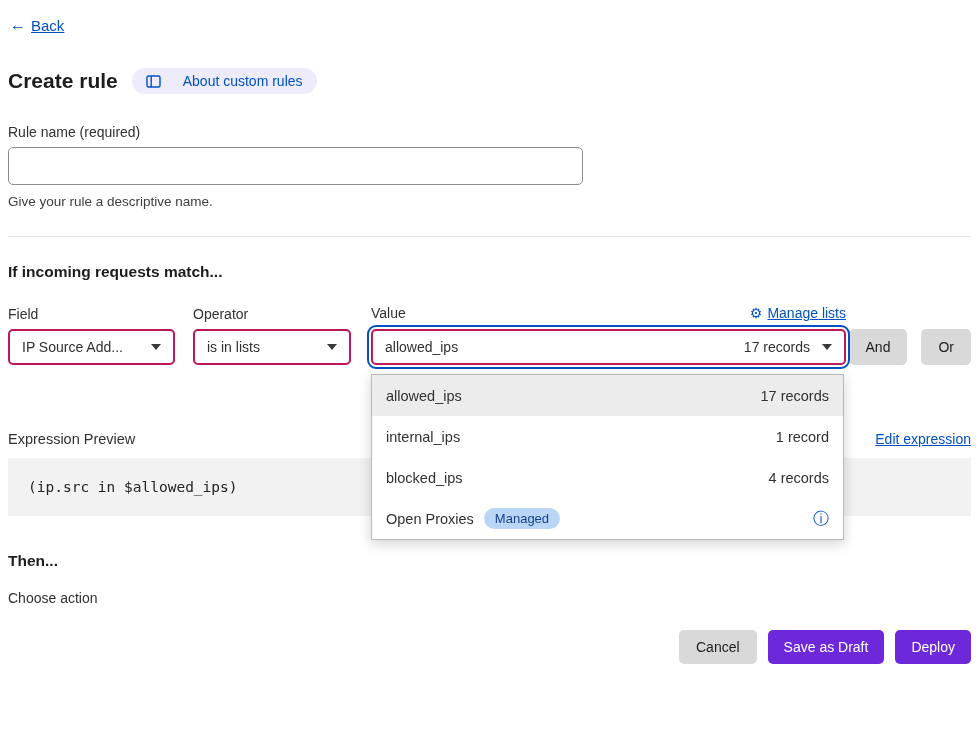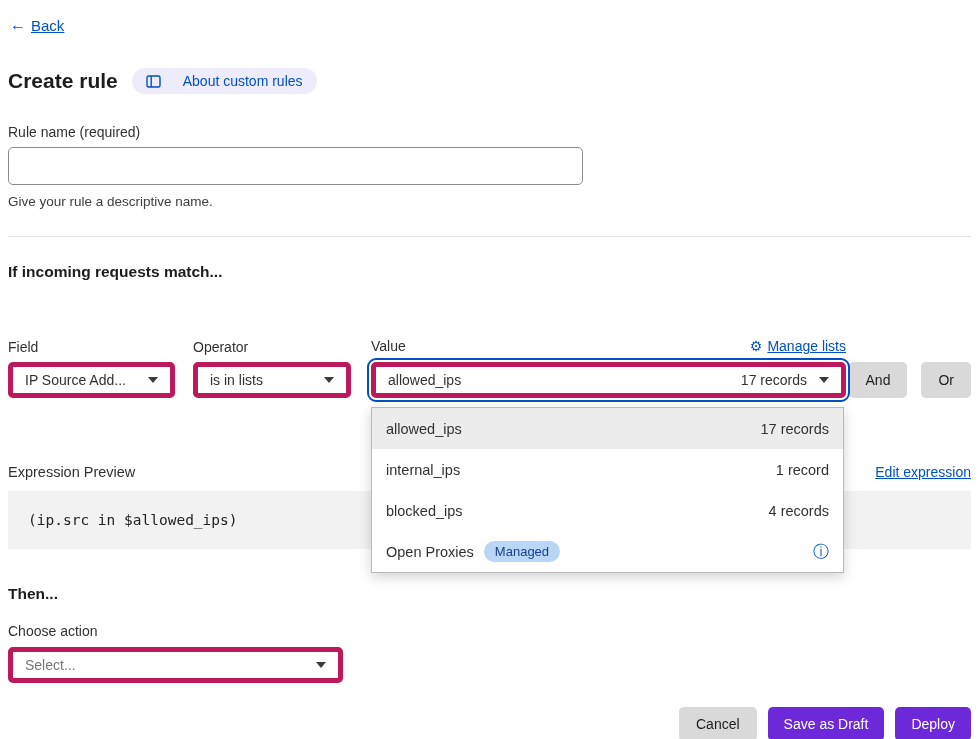--- a/index.html
+++ b/index.html
@@ -34,28 +34,28 @@
   .helper { font-size: 13.5px; color: #3d3d3d; margin-top: 9px; }
 
   .divider { border: none; border-top: 1px solid #e3e3e3; margin: 27px 0 0 0; }
 
   
   .section-heading { font-size: 15.5px; font-weight: 700; color: #1d1d1d; margin-top: 26px; }
   .match-row { display: flex; align-items: flex-end; margin-top: 24px; }
   .col { display: flex; flex-direction: column; justify-content: center; }
   .col-field { width: 167px; margin-right: 18px; }
   .col-operator { width: 158px; margin-right: 20px; }
-  .col-value { width: 475px; position: relative; margin-top: 33px; }
+  .col-value { width: 475px; position: relative; }
   .col-label-row { display: flex; justify-content: space-between; align-items: center; margin-bottom: 8px; }
   .manage-lists { display: inline-flex; align-items: center; gap: 5px;
     color: #0051c3; font-size: 14px; cursor: pointer; }
   .manage-lists .txt { text-decoration: underline; }
   .gear-icon { font-size: 14px; line-height: 1; }
 
-  .select { height: 36px; border: 5px solid #be185d; border-radius: 5px;
+  .select { height: 36px; border: 2px solid #be185d; border-radius: 5px;
     background: #fff; display: flex; align-items: center;
     justify-content: space-between; padding: 0 12px; cursor: pointer;
     font-size: 14px; color: #313131; }
   .select .right-group { display: flex; align-items: center; gap: 12px; }
   .chev { width: 0; height: 0; border-left: 5px solid transparent;
     border-right: 5px solid transparent; border-top: 6px solid #3a3a3a; }
   .select.focused { outline: 2px solid #0051c3; outline-offset: 2px; }
   .records-count { color: #313131; }
 
   .conj-buttons { display: flex; align-items: flex-end; margin-left: auto; gap: 14px; }
@@ -198,24 +198,20 @@
   
   <div class="expr-row">
     <span class="expr-label">Expression Preview</span>
     <span class="edit-expression">Edit expression</span>
   </div>
   <div class="expr-block">(ip.src in $allowed_ips)</div>
 
   
   <div class="section-heading then-heading">Then...</div>
   <div class="field-label choose-action-label">Choose action</div>
-  <div class="select action-select">
-    <span class="placeholder">Select...</span>
-    <span class="chev"></span>
-  </div>
 
   
   <div class="footer">
     <button class="btn btn-gray">Cancel</button>
     <button class="btn btn-blue">Save as Draft</button>
     <button class="btn btn-blue">Deploy</button>
   </div>
 
 </div>
 

